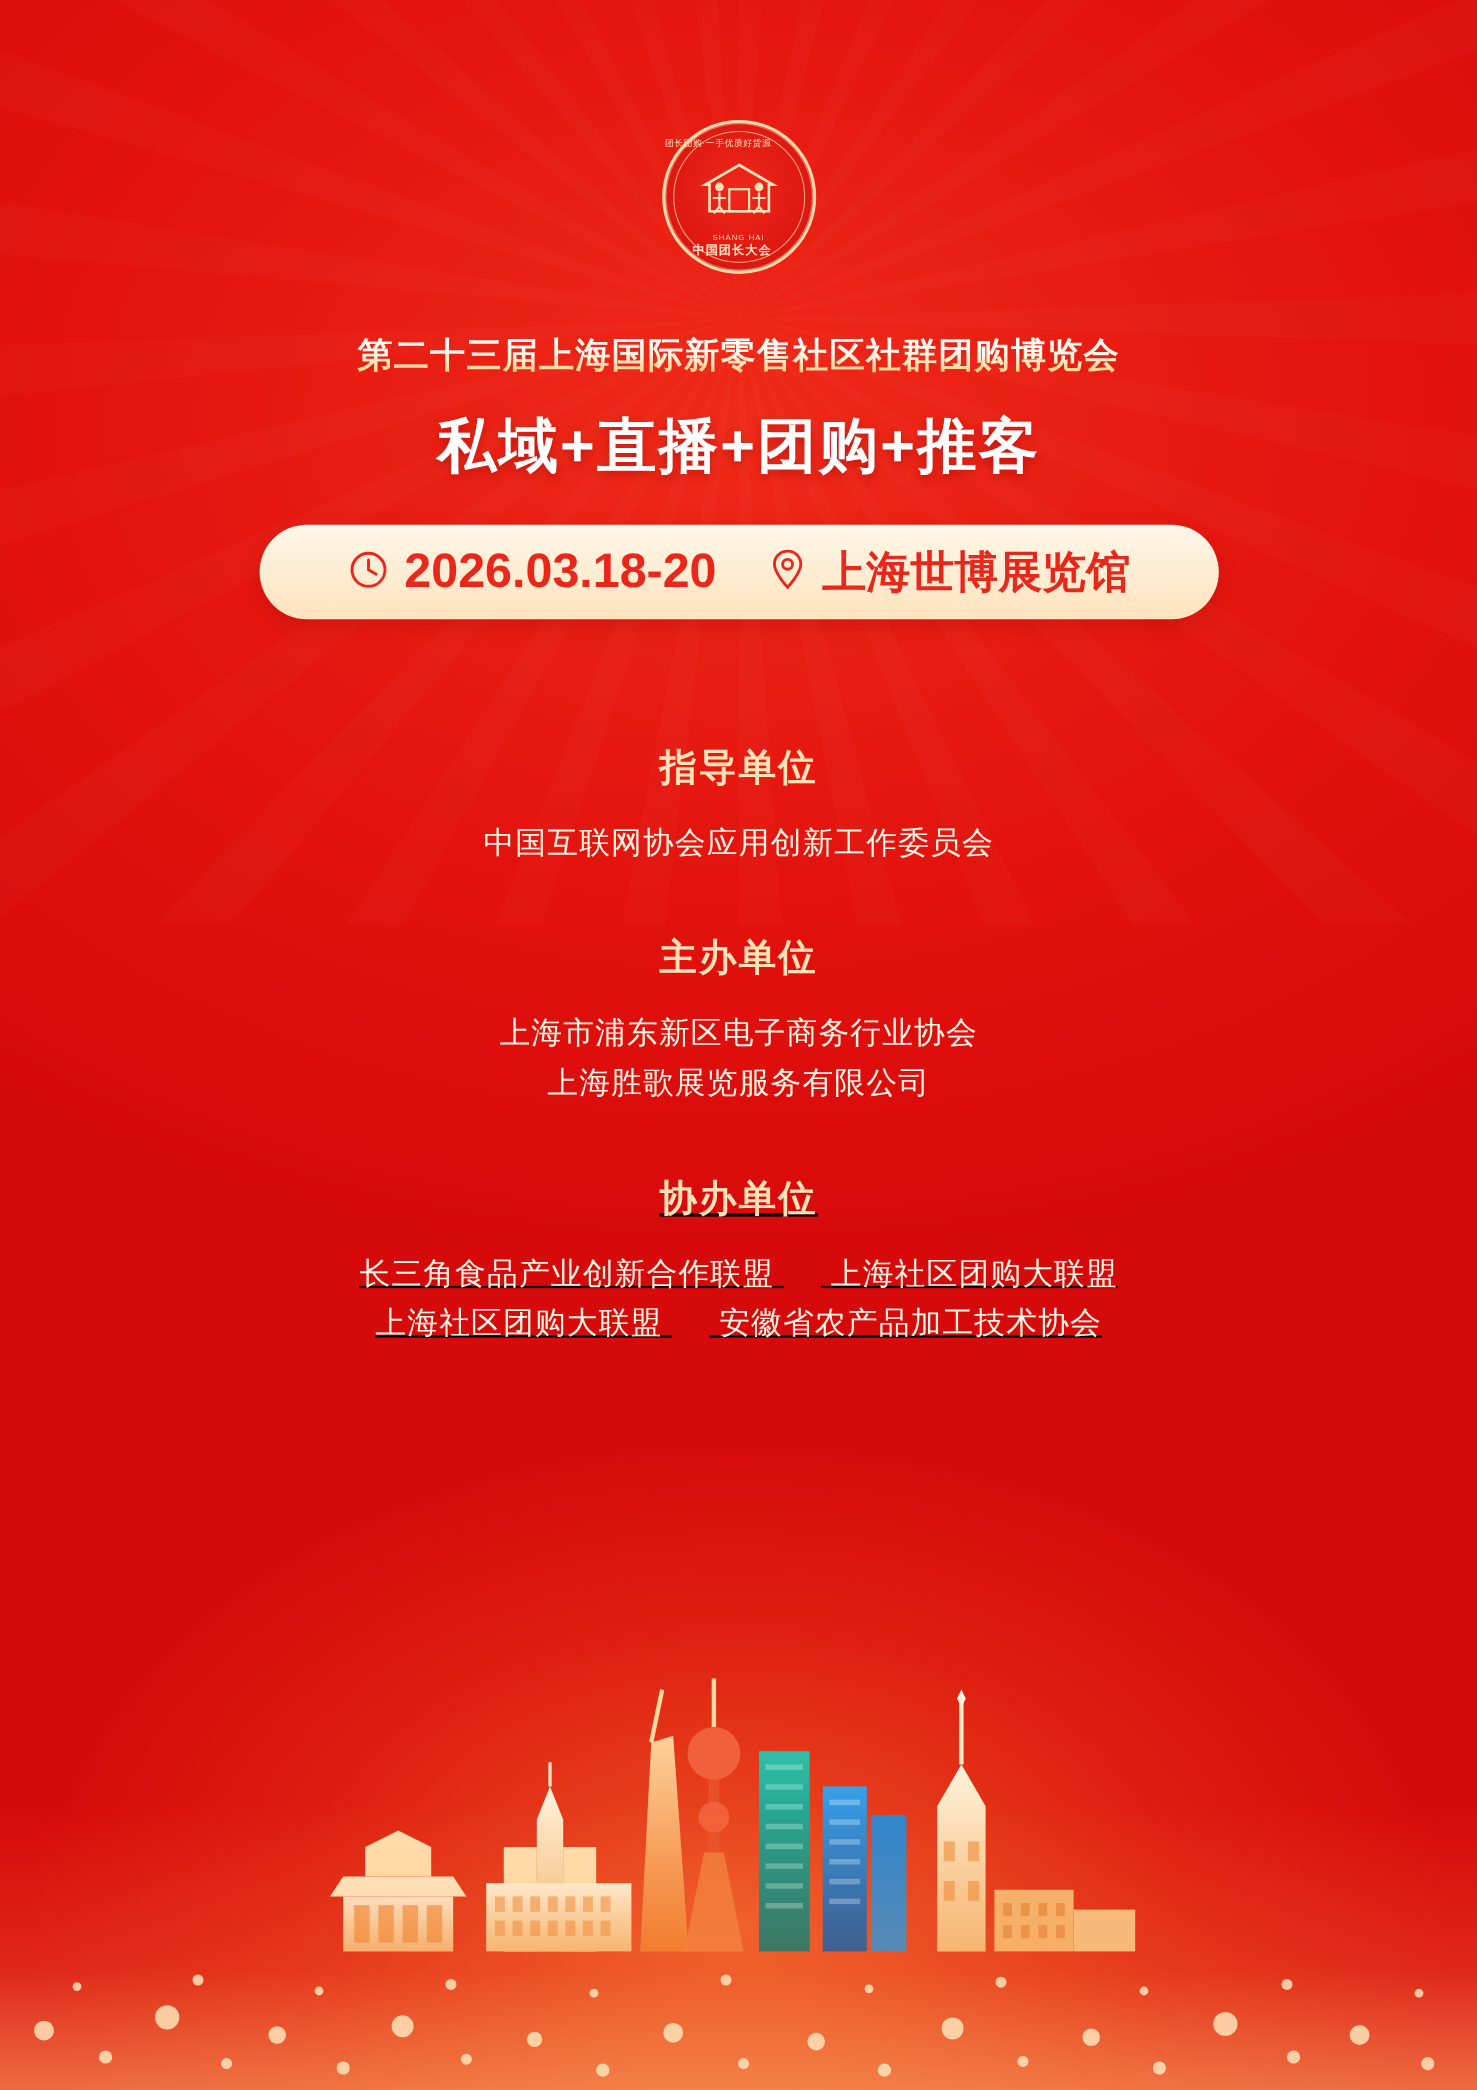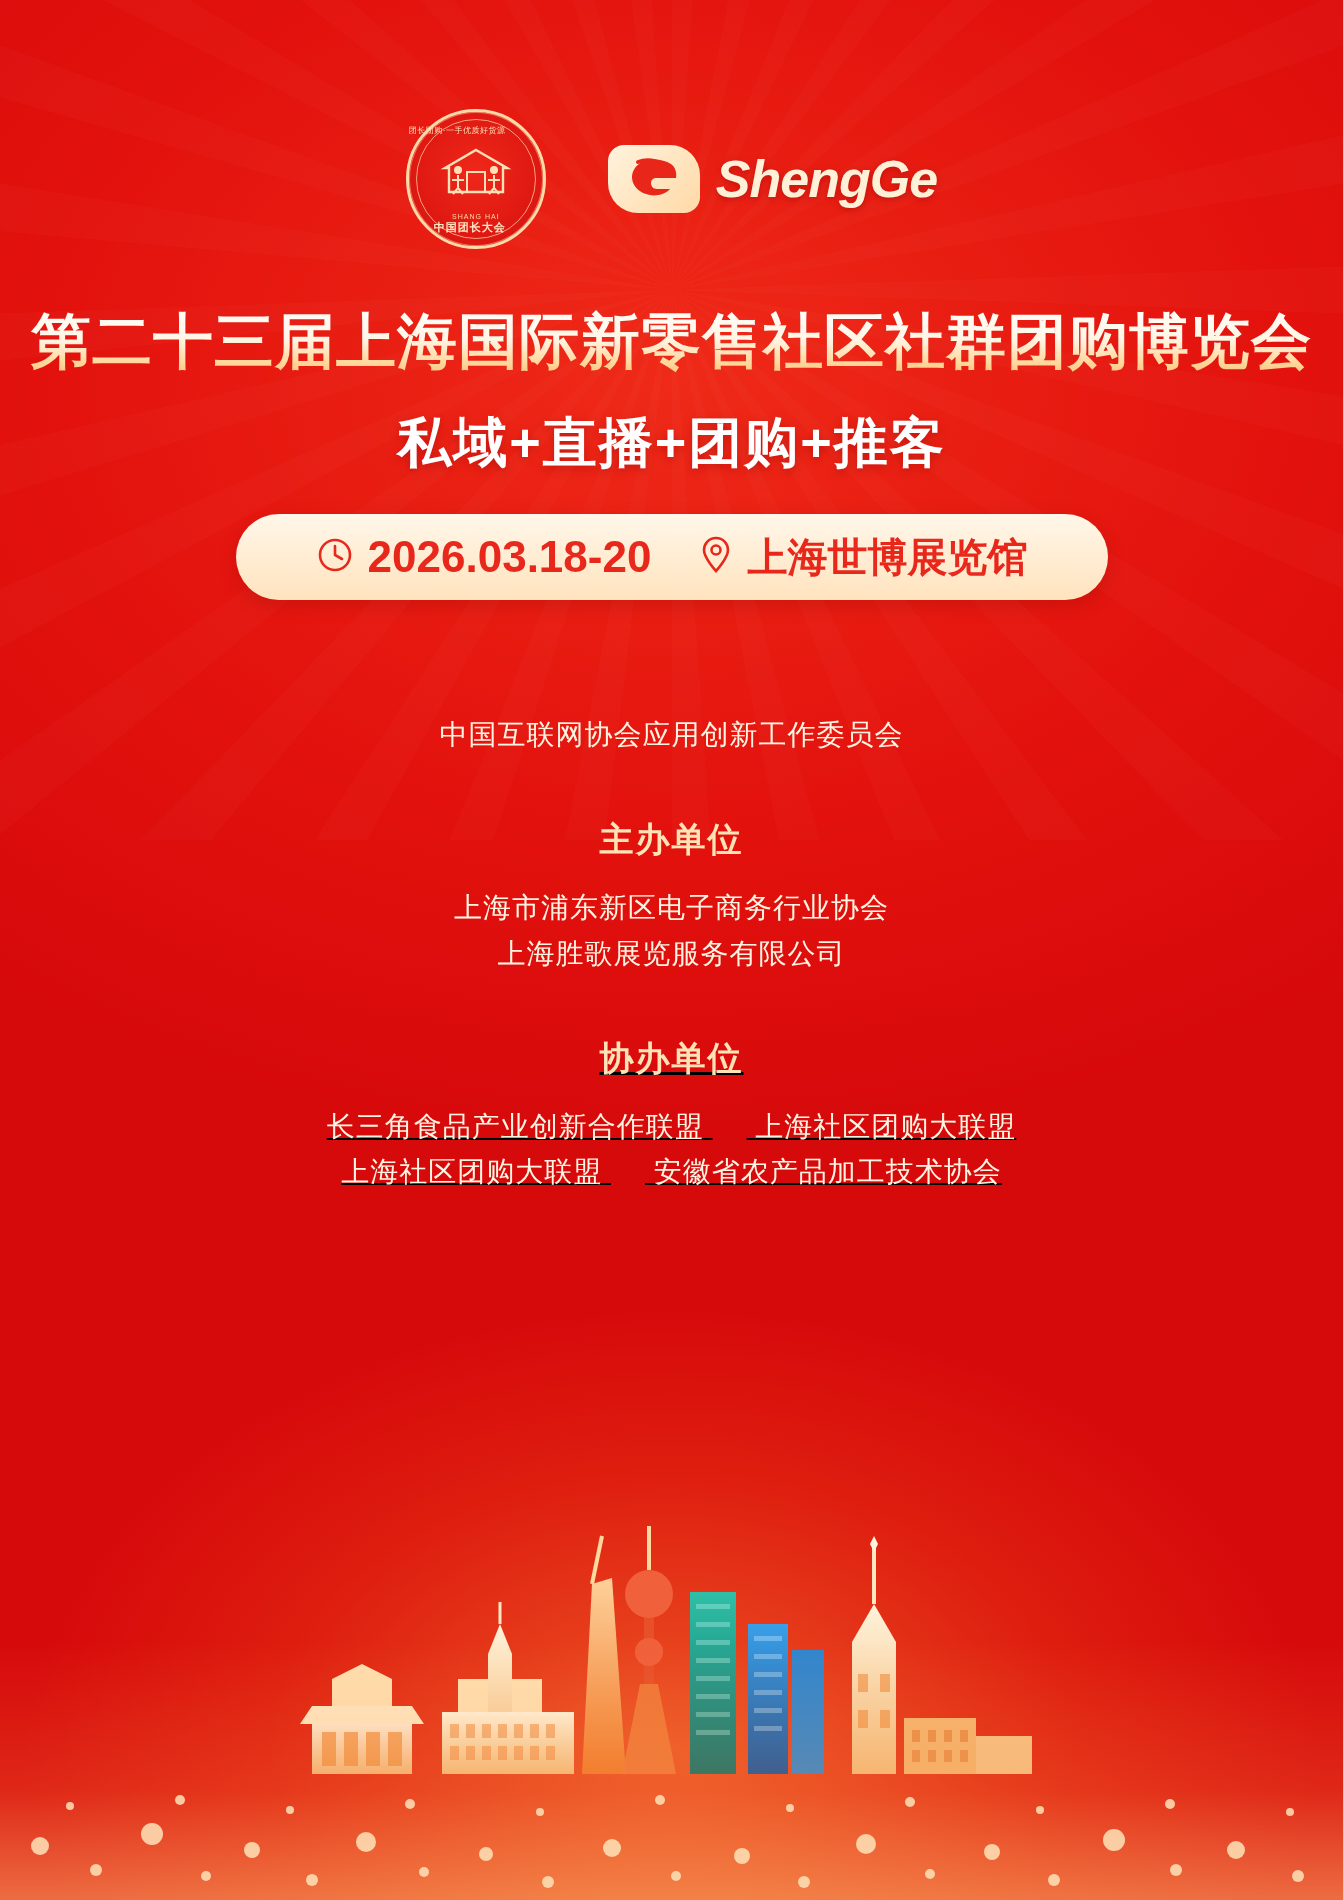--- a/index.html
+++ b/index.html
@@ -136,21 +136,21 @@
     line-height: 1.12;
     background: linear-gradient(180deg, #ffffff 0%, #ffffff 42%, #ffe1b4 62%, #f8c178 100%);
     -webkit-background-clip: text;
     background-clip: text;
     color: transparent;
     text-shadow: 0 3px 0 rgba(150,0,0,.18);
     padding: 0 30px;
   }
   .title-sub {
     margin-top: 10px;
-    font-size: 60px;
+    font-size: 32px;
     font-weight: bold;
     letter-spacing: 1px;
     background: linear-gradient(180deg, #ffffff 0%, #fff6e6 45%, #ffd79b 75%, #f2b569 100%);
     -webkit-background-clip: text;
     background-clip: text;
     color: transparent;
   }
   .tagline {
     margin-top: 24px;
     font-size: 54px;
@@ -260,29 +260,20 @@
           <circle cx="21" cy="22" r="4" fill="#ffe0b6"></circle>
           <path d="M21 27 L21 40 M15 32 L27 32 M21 40 L16 46 M21 40 L26 46" stroke="#ffe0b6" stroke-width="2" fill="none"></path>
           <circle cx="57" cy="22" r="4" fill="#ffe0b6"></circle>
           <path d="M57 27 L57 40 M51 32 L63 32 M57 40 L52 46 M57 40 L62 46" stroke="#ffe0b6" stroke-width="2" fill="none"></path>
         </svg>
       </div>
       <div class="seal-arc">SHANG HAI</div>
       <div class="seal-bottom-text">中国团长大会</div>
     </div>
 
-    <div class="brand">
-      <div class="brand-mark">
-        <svg width="60" height="46" viewBox="0 0 60 46" aria-hidden="true">
-          <path d="M47 8 C36 1 18 2 11 12 C4 22 10 34 22 38 C30 41 41 39 46 33 L33 33 C29 33 27 30 27 27 C27 24 29 22 33 22 L52 22 C52 22 54 13 47 8 Z" fill="#e8261a"></path>
-          <path d="M14 6 C22 3 33 4 40 9" stroke="#e8261a" stroke-width="4" fill="none" stroke-linecap="round"></path>
-        </svg>
-      </div>
-      <div class="brand-name">ShengGe</div>
-    </div>
   </div>
 
   <div class="headline-wrap">
     <div class="title-sub">第二十三届上海国际新零售社区社群团购博览会</div>
     <div class="tagline">私域+直播+团购+推客</div>
   </div>
 
   <div class="pill">
     <div class="pill-item">
       <span class="ico">
@@ -300,20 +291,21 @@
           <circle cx="17" cy="15" r="4.5" fill="none" stroke="#e8261a" stroke-width="2.6"></circle>
         </svg>
       </span>
       <span class="pill-place">上海世博展览馆</span>
     </div>
   </div>
 
   <div class="orgs">
 
     <div class="org-block">
+      <div class="org-head">指导单位</div>
       <div class="org-line">
         <span>中国互联网协会应用创新工作委员会</span>
       </div>
     </div>
 
     <div class="org-block">
       <div class="org-head">主办单位</div>
       <div class="org-line">
         <span>上海市浦东新区电子商务行业协会</span>
       </div>

